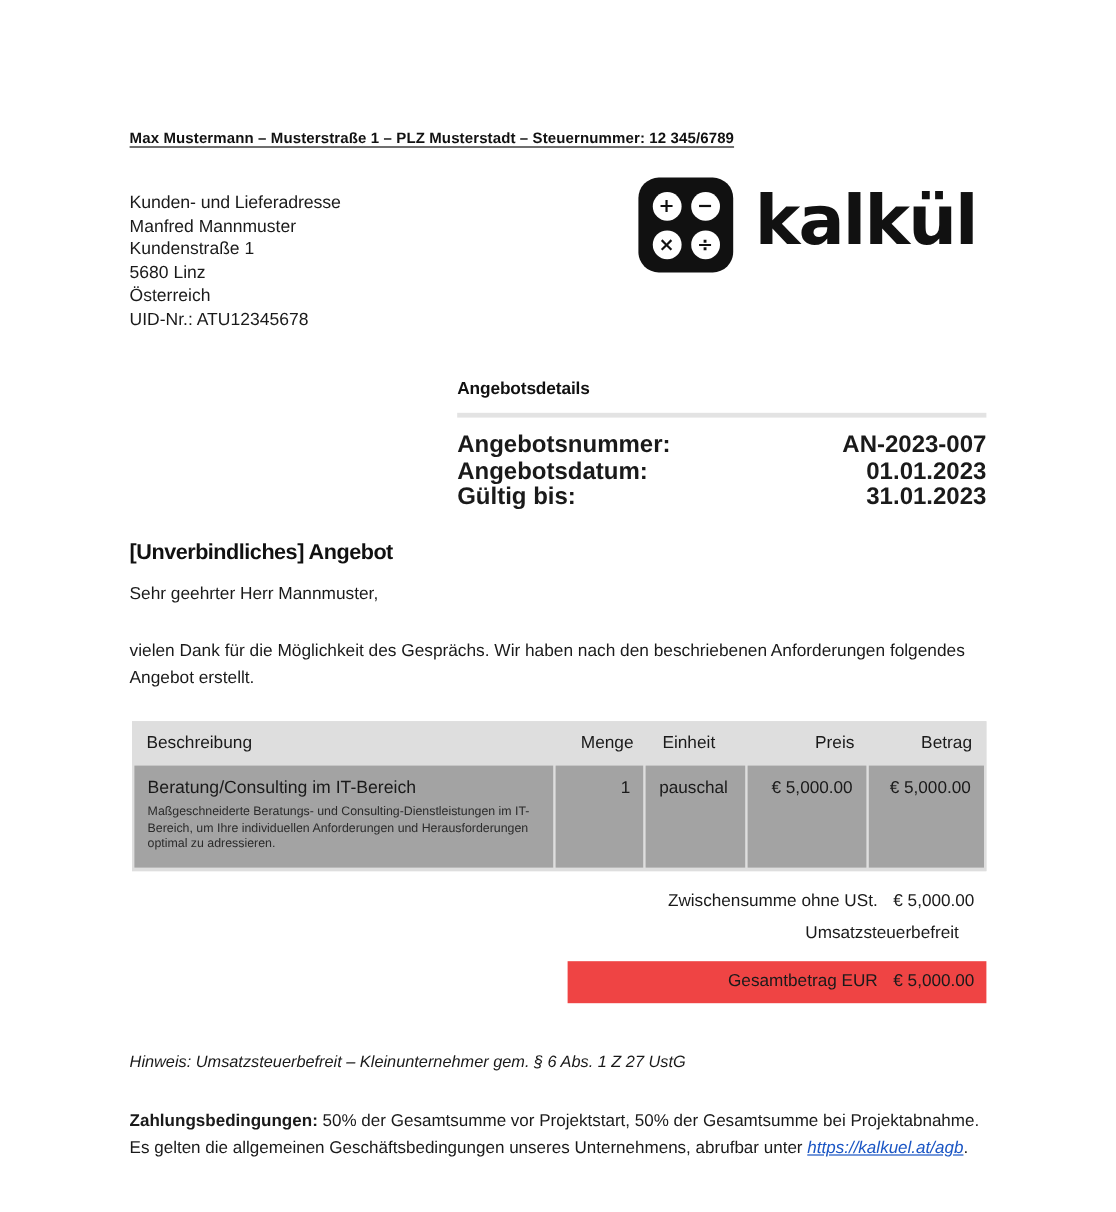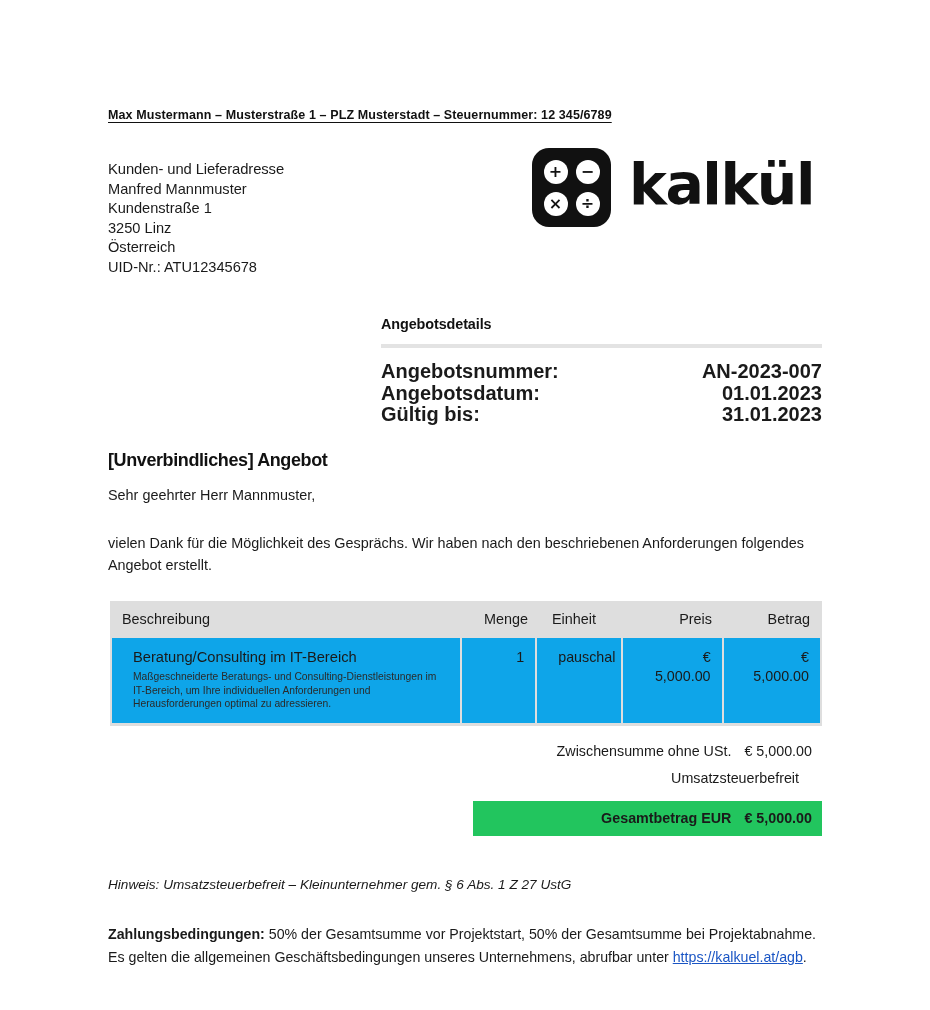--- a/index.html
+++ b/index.html
@@ -173,22 +173,22 @@
   }
   .items-head > div { padding: 10px 12px 11px 12px; box-sizing: border-box; }
   .items-body {
     display: flex;
     background: #dedede;
     padding: 0 2px 3px 2px;
     box-sizing: border-box;
     gap: 2px;
   }
   .items-body > div {
-    background: #0ea5e9;
-    padding: 10px 11px 12px 21px;
+    background: #a3a3a3;
+    padding: 10px 11px 12px 11px;
     box-sizing: border-box;
   }
   .col-desc   { width: 356px; }
   .col-menge  { width: 74px;  text-align: right; }
   .col-einheit{ width: 84px;  text-align: left; }
   .col-preis  { width: 100px; text-align: right; }
   .col-betrag { width: 98px;  text-align: right; }
 
   .item-name {
     font-size: 14.7px;
@@ -213,22 +213,22 @@
   .totals-row {
     display: flex;
     justify-content: flex-end;
     font-size: 14.3px;
     color: #1a1a1a;
     padding: 5px 10px 6px 10px;
     box-sizing: border-box;
     gap: 13px;
   }
   .totals-row.grand {
-    background: #22c55e;
-    font-weight: bold;
+    background: #ef4444;
+    font-weight: normal;
     padding: 9px 10px 10px 10px;
     margin-top: 9px;
   }
 
   
   .note-hinweis {
     position: absolute;
     left: 108px;
     top: 877px;
     font-size: 13.6px;
@@ -241,34 +241,35 @@
     top: 923px;
     width: 712px;
     font-size: 14.2px;
     line-height: 22.5px;
     color: #1a1a1a;
   }
   .payment-terms b { font-weight: bold; }
   .payment-terms a {
     color: #1a55c4;
     text-decoration: underline;
+    font-style: italic;
   }
 </style>
 </head>
 <body>
 
 <div class="page">
 
   <div class="sender-line">Max Mustermann – Musterstraße 1 – PLZ Musterstadt – Steuernummer: 12 345/6789</div>
 
   <div class="address-block">
     <div class="addr-title addr-row">Kunden- und Lieferadresse</div>
     <div class="addr-row">Manfred Mannmuster</div>
     <div class="addr-row">Kundenstraße 1</div>
-    <div class="addr-row">3250 Linz</div>
+    <div class="addr-row">5680 Linz</div>
     <div class="addr-row">Österreich</div>
     <div class="addr-row">UID-Nr.: ATU12345678</div>
   </div>
 
   <div class="logo-wrap">
     <div class="logo-mark">
       <span class="logo-dot">+</span>
       <span class="logo-dot">−</span>
       <span class="logo-dot">×</span>
       <span class="logo-dot">÷</span>

